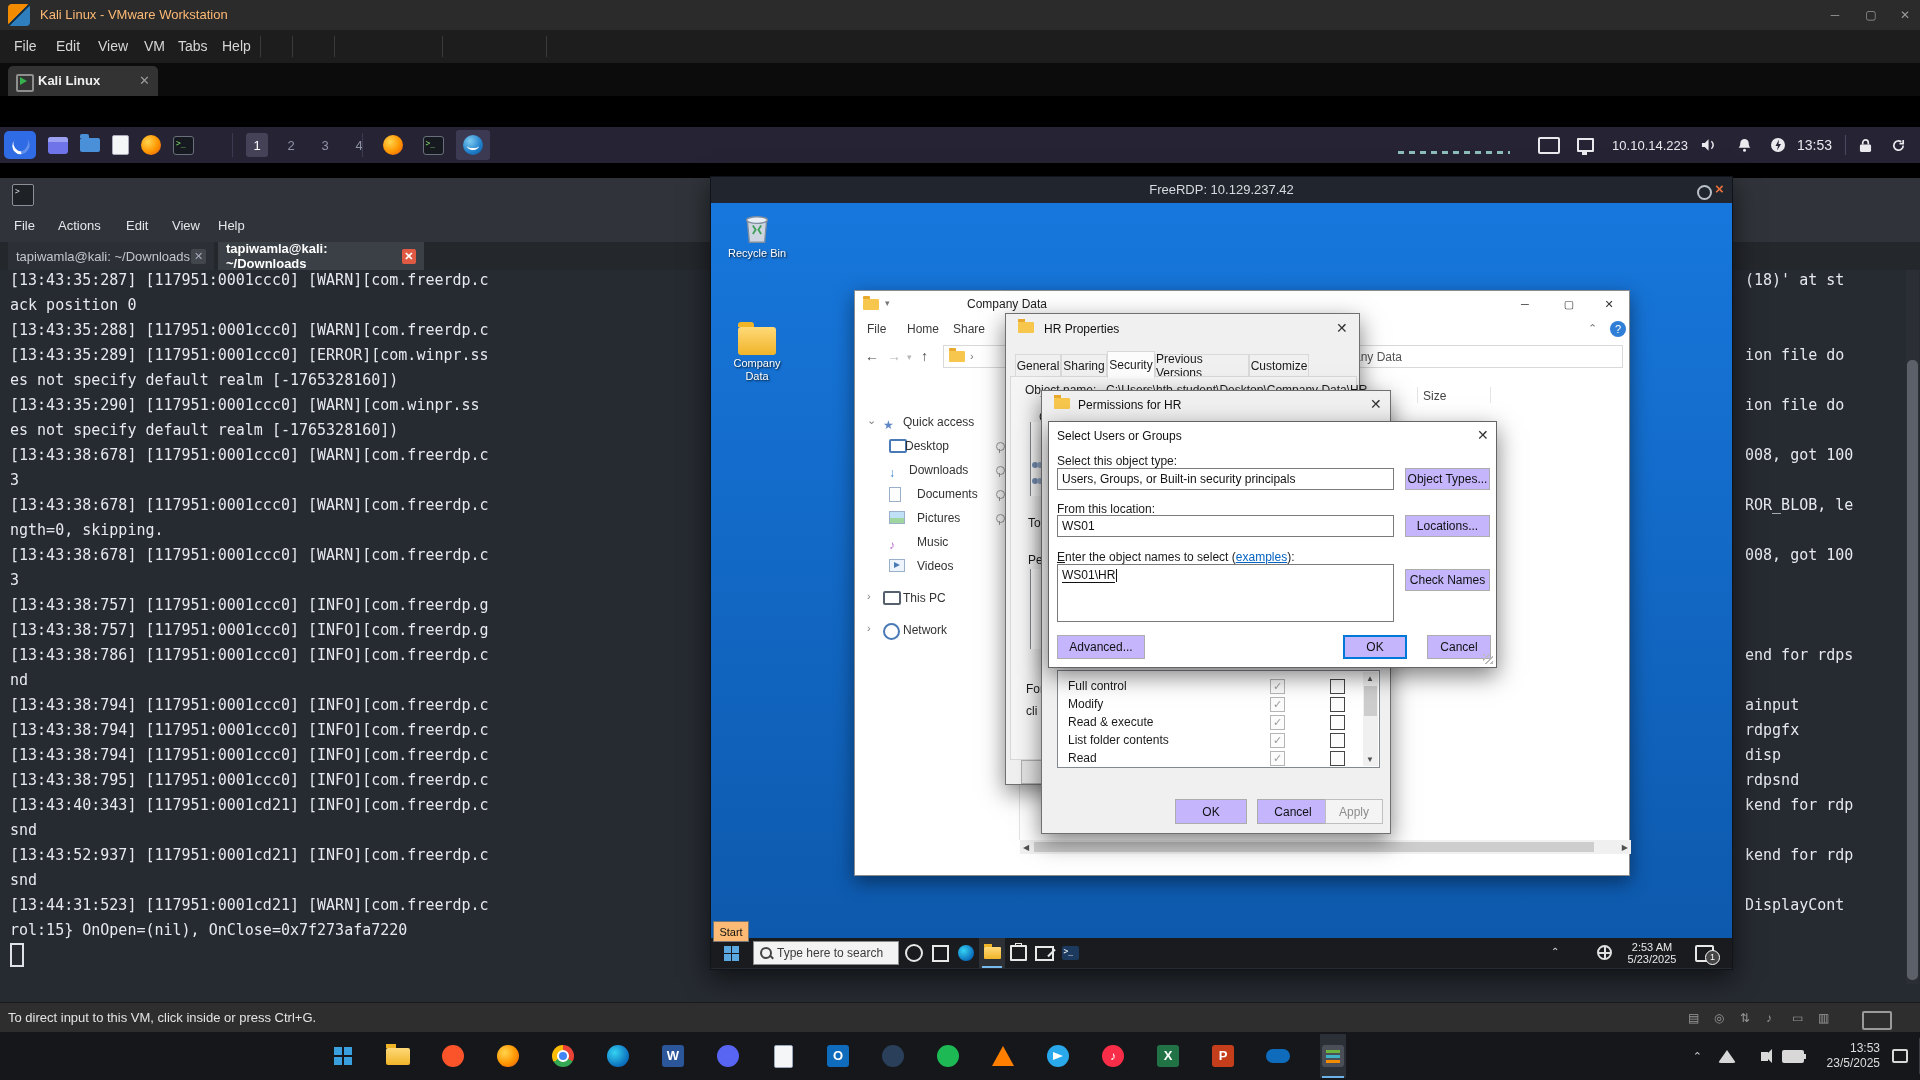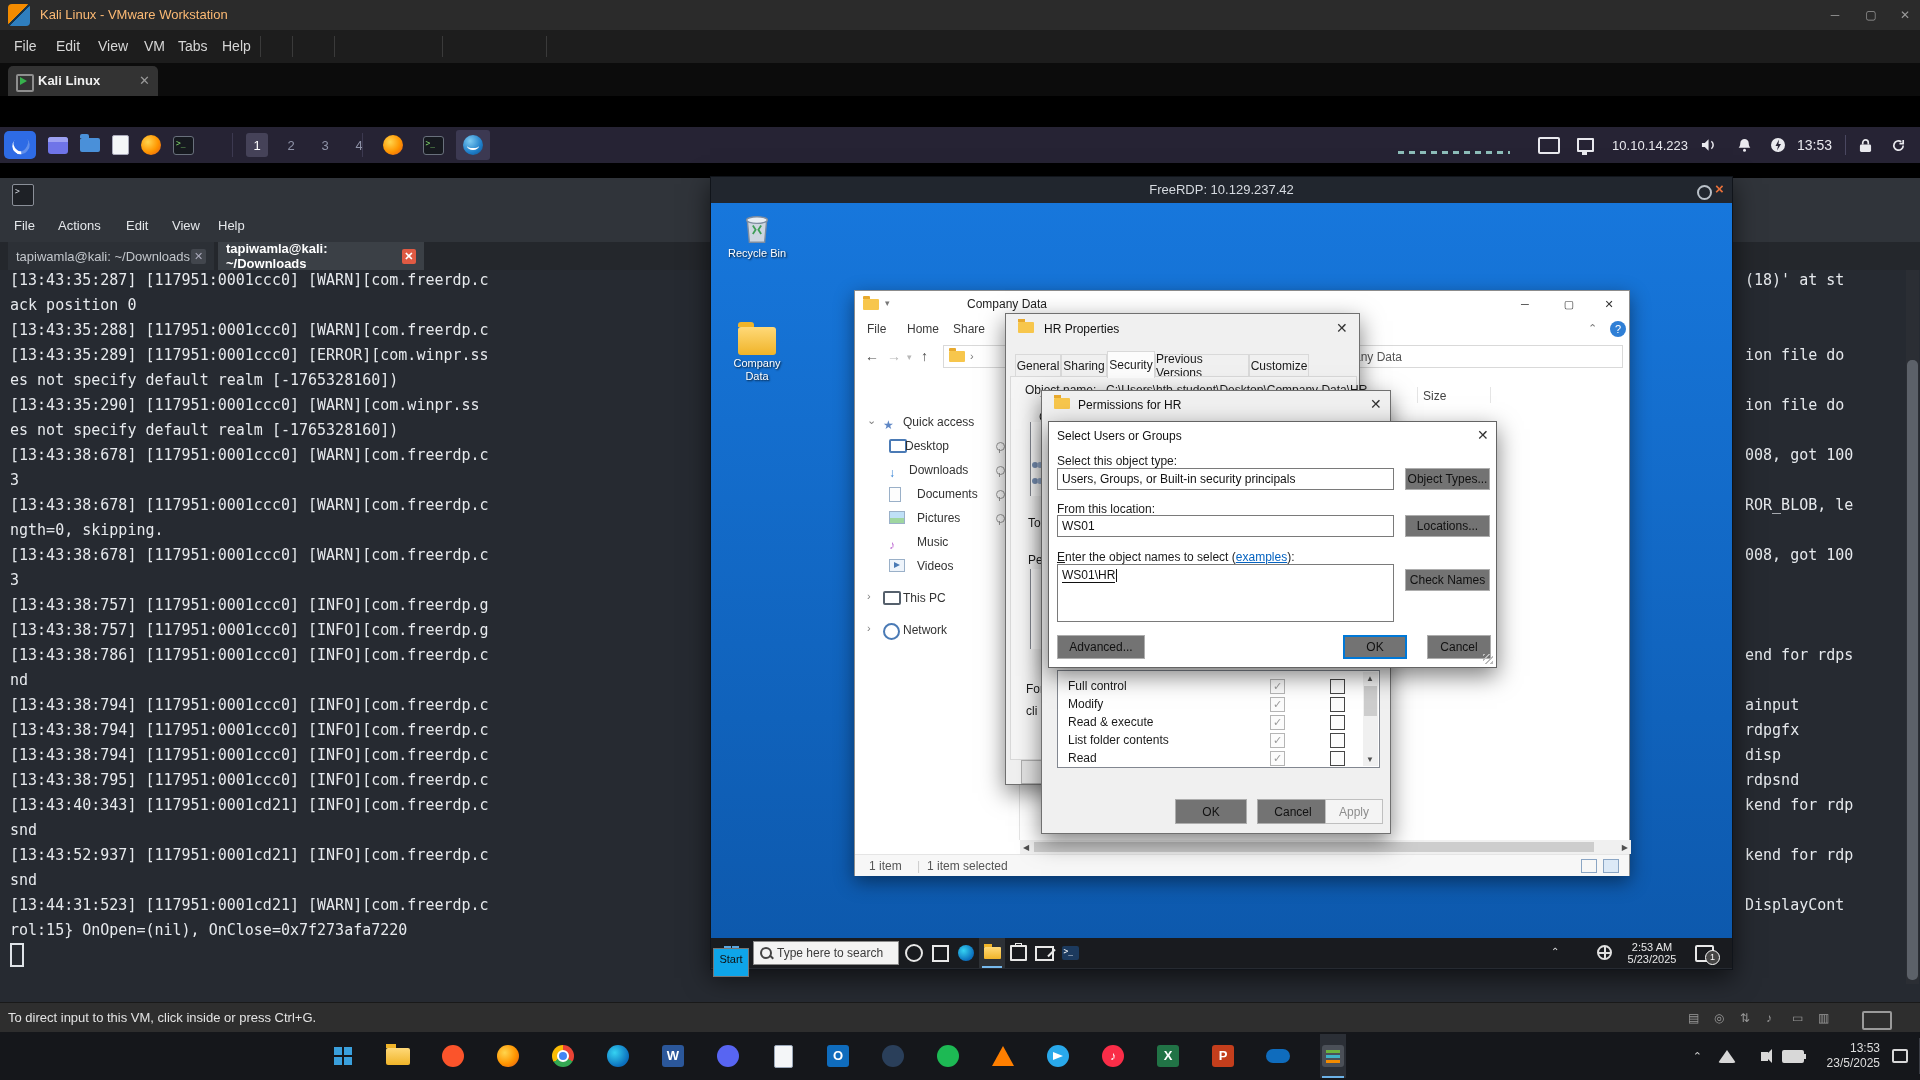--- a/index.html
+++ b/index.html
@@ -137,21 +137,21 @@
   .hs-thumb{left:14px;top:2px;width:560px;height:10px;background:#cdcdcd;position:absolute;}
   .exp-status{left:0;top:563px;width:774px;height:21px;background:#f7f7f7;border-top:1px solid #e5e5e5;}
   .exp-status span{font-size:12px;color:#555;}
   .view-ico{top:4px;width:14px;height:12px;border:1px solid #8aa5c4;}
   
   .dlg{background:#f0f0f0;border:1px solid #707070;box-shadow:0 8px 22px rgba(0,0,0,.5);box-sizing:border-box;}
   .dlg-title{font-size:12px;color:#111;}
   .dlg-close{font-size:14px;color:#333;}
   .fold16{width:16px;height:11px;background:#f7c64c;border-radius:1px;position:relative;}
   .fold16::before{content:"";position:absolute;top:-3px;left:0;width:7px;height:3px;background:#e8a92d;}
-  .btn{background:#737373;border:1px solid #adadad;font-size:12px;color:#111;display:flex;align-items:center;justify-content:center;box-sizing:border-box;}
+  .btn{background:#c4b5fd;border:1px solid #adadad;font-size:12px;color:#111;display:flex;align-items:center;justify-content:center;box-sizing:border-box;}
   .btn.default{border:2px solid #0078d7;}
   .btn.disabled{background:#f4f4f4;border-color:#bfbfbf;color:#8d8d8d;}
   .field{background:#fff;border:1px solid #7a7a7a;font-size:12px;color:#111;box-sizing:border-box;padding:3px 4px;overflow:hidden;white-space:nowrap;}
   .lbl{font-size:12px;color:#1a1a1a;white-space:nowrap;}
   
   .hrprop{left:294px;top:136px;width:355px;height:472px;z-index:4;}
   .ptab{top:40px;height:23px;background:#f0f0f0;border:1px solid #d9d9d9;font-size:12px;color:#1a1a1a;display:flex;align-items:center;justify-content:center;box-sizing:border-box;}
   .ptab.active{top:37px;height:27px;background:#fcfcfc;border-bottom:none;z-index:2;}
   .prop-pane{left:4px;top:62px;width:347px;height:384px;background:#f5f5f5;border:1px solid #d9d9d9;box-sizing:border-box;}
   .strip-white{background:#fff;border-left:1px solid #828790;position:absolute;width:12px;}
@@ -206,21 +206,21 @@
   .wt-mail::before{content:"";position:absolute;left:0;top:0;width:10px;height:10px;border-right:2px solid #e8e8e8;transform:rotate(45deg) translate(1px,-6px);}
   .wt-powershell{width:17px;height:14px;background:#1c3a5e;border-radius:2px;color:#fff;font-size:8px;font-family:"DejaVu Sans Mono",monospace;text-align:left;padding:1px 0 0 2px;box-sizing:border-box;}
   .wt-powershell::before{content:">_";}
   .wt-tray-chev{left:840px;top:8px;font-size:10px;color:#e0e0e0;}
   .wt-globe{left:886px;top:7px;width:15px;height:15px;border:2px solid #e0e0e0;border-radius:50%;box-sizing:border-box;}
   .wt-globe::before{content:"";position:absolute;left:5px;top:0;width:1.5px;height:11px;background:#e0e0e0;}
   .wt-globe::after{content:"";position:absolute;left:0;top:5px;width:11px;height:1.5px;background:#e0e0e0;}
   .wt-clock{left:908px;top:3px;width:66px;text-align:center;font-size:11px;color:#e8e8e8;line-height:12px;}
   .wt-notif{left:984px;top:7px;width:15px;height:13px;border:2px solid #e8e8e8;border-radius:2px;position:absolute;}
   .wt-badge{position:absolute;left:994px;top:12px;width:13px;height:13px;border-radius:50%;background:#454545;border:1px solid #fff;color:#fff;font-size:9px;text-align:center;line-height:13px;}
-  .start-tip{left:2px;top:771px;width:36px;height:29px;background:#0ea5e9;border:1px solid #767676;z-index:8;font-size:11px;color:#111;text-align:center;line-height:20px;box-sizing:border-box;}
+  .start-tip{left:2px;top:744px;width:36px;height:21px;background:#fdba74;border:1px solid #767676;z-index:8;font-size:11px;color:#111;text-align:center;line-height:20px;box-sizing:border-box;}
   
   .host-taskbar{left:0;top:1032px;width:1920px;height:48px;background:#15171b;}
   #host-apps{left:330px;top:0;height:48px;display:flex;align-items:center;gap:29px;position:absolute;}
   .hcell{width:26px;height:44px;display:flex;align-items:center;justify-content:center;position:relative;}
   .hcell.active{background:#2b2f36;}
   .hcell.active::after{content:"";position:absolute;left:2px;bottom:0;width:22px;height:2px;background:#6cb2e8;}
   .hicon{position:relative;}
   .circ{width:22px;height:22px;border-radius:50%;}
   .sq{width:22px;height:22px;border-radius:3px;color:#fff;font-size:13px;font-weight:bold;text-align:center;line-height:22px;}
   .ht-start{width:18px;height:18px;background:
@@ -573,27 +573,20 @@
               <div class="schev">›</div>
               <div class="sicon si-network" style="left: 28px;"></div>
               <div class="slabel" style="left: 48px;">Network</div>
             </div>
           </div>
         <div class="abs exp-hscroll">
           <span class="abs hs-arrow" style="left:3px;">◀</span>
           <div class="hs-thumb"></div>
           <span class="abs hs-arrow" style="right:3px;">▶</span>
         </div>
-        <div class="abs exp-status">
-          <span class="abs" style="left:14px;top:4px;">1 item</span>
-          <span class="abs" style="left:62px;top:4px;color:#ccc;">|</span>
-          <span class="abs" style="left:72px;top:4px;">1 item selected</span>
-          <div class="abs view-ico" style="left:726px;"></div>
-          <div class="abs view-ico" style="left:748px;background:#dce9f7;"></div>
-        </div>
       </div>
 
       <div class="abs dlg hrprop">
         <div class="abs fold16" style="left:12px;top:8px;"></div>
         <span class="abs dlg-title" style="left:38px;top:8px;">HR Properties</span>
         <span class="abs dlg-close" style="left:330px;top:6px;">✕</span>
         <div class="abs ptab" style="left:9px;width:46px;">General</div>
         <div class="abs ptab" style="left:55px;width:46px;">Sharing</div>
         <div class="abs ptab active" style="left:101px;width:48px;">Security</div>
         <div class="abs ptab" style="left:149px;width:94px;">Previous Versions</div>

